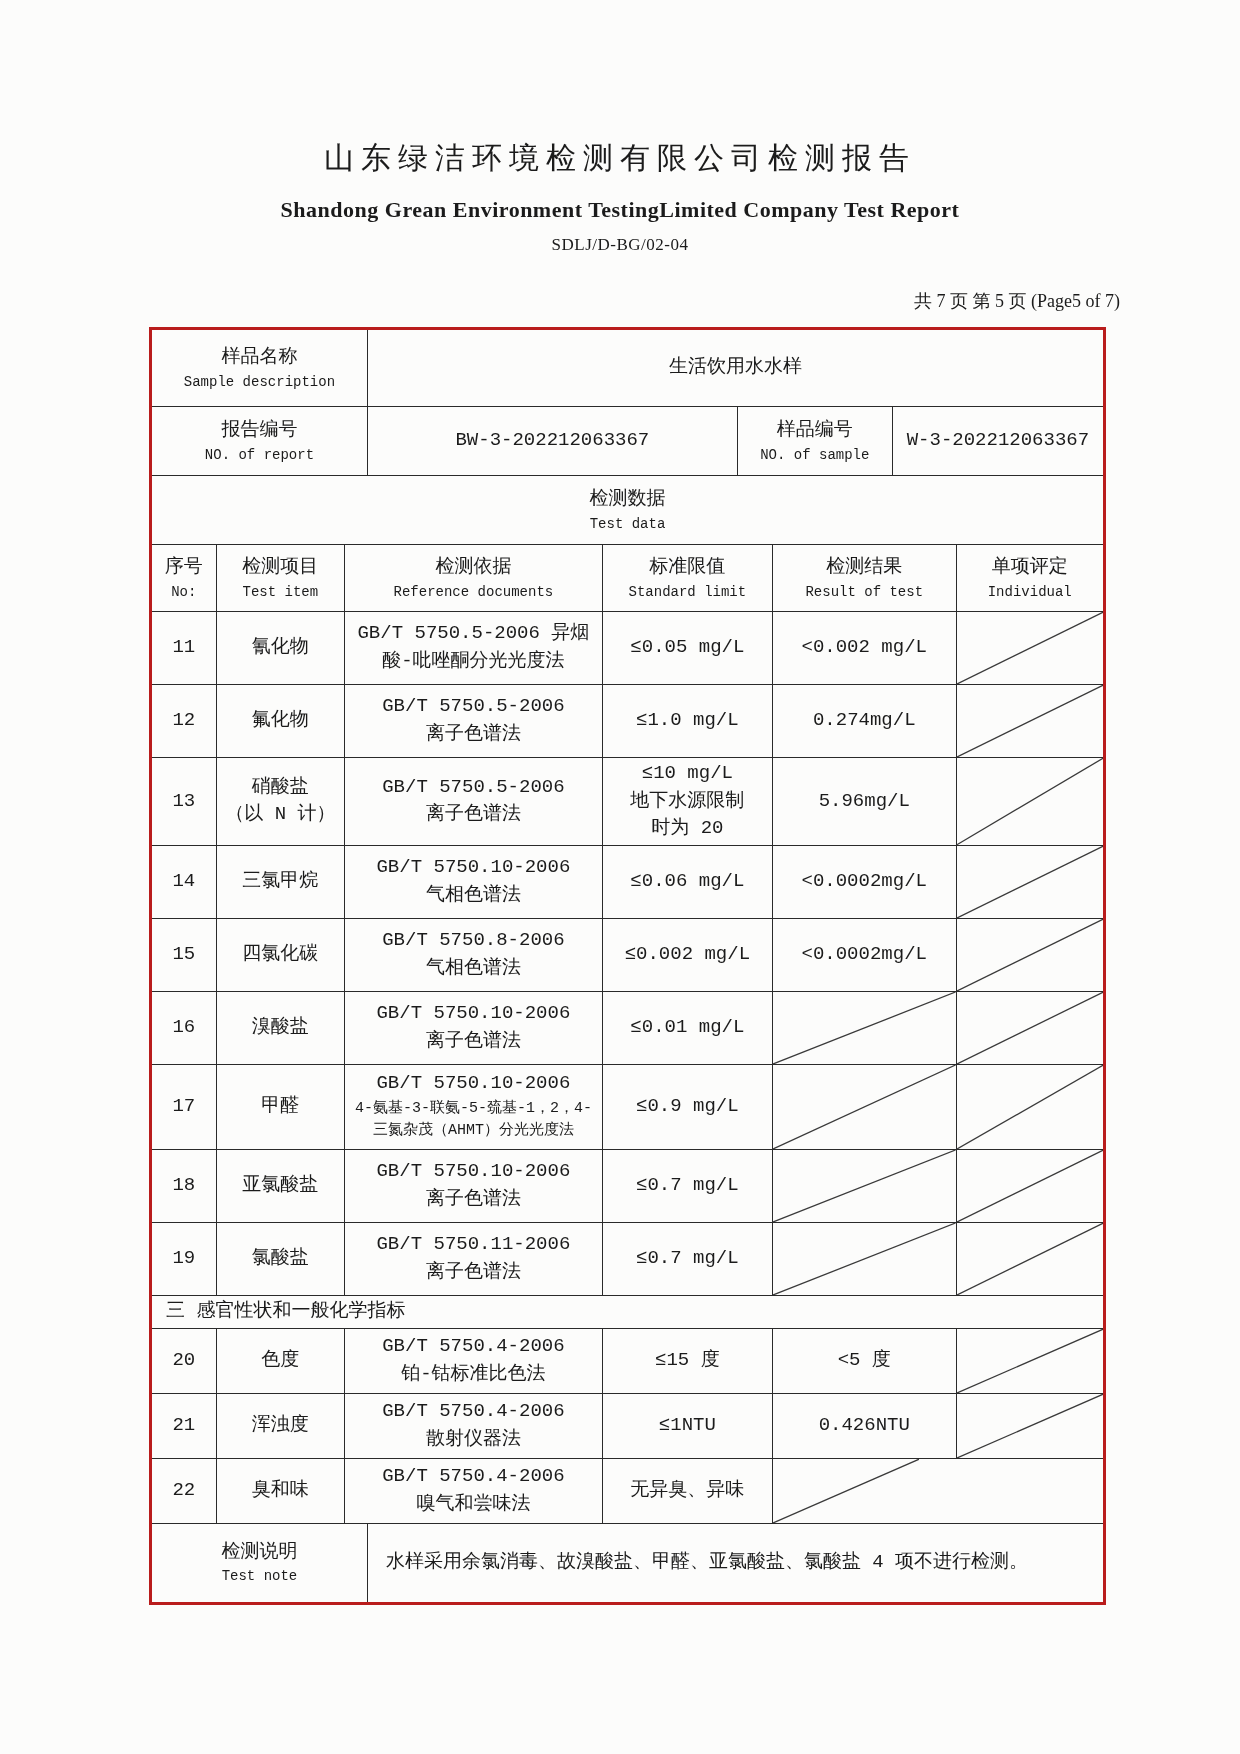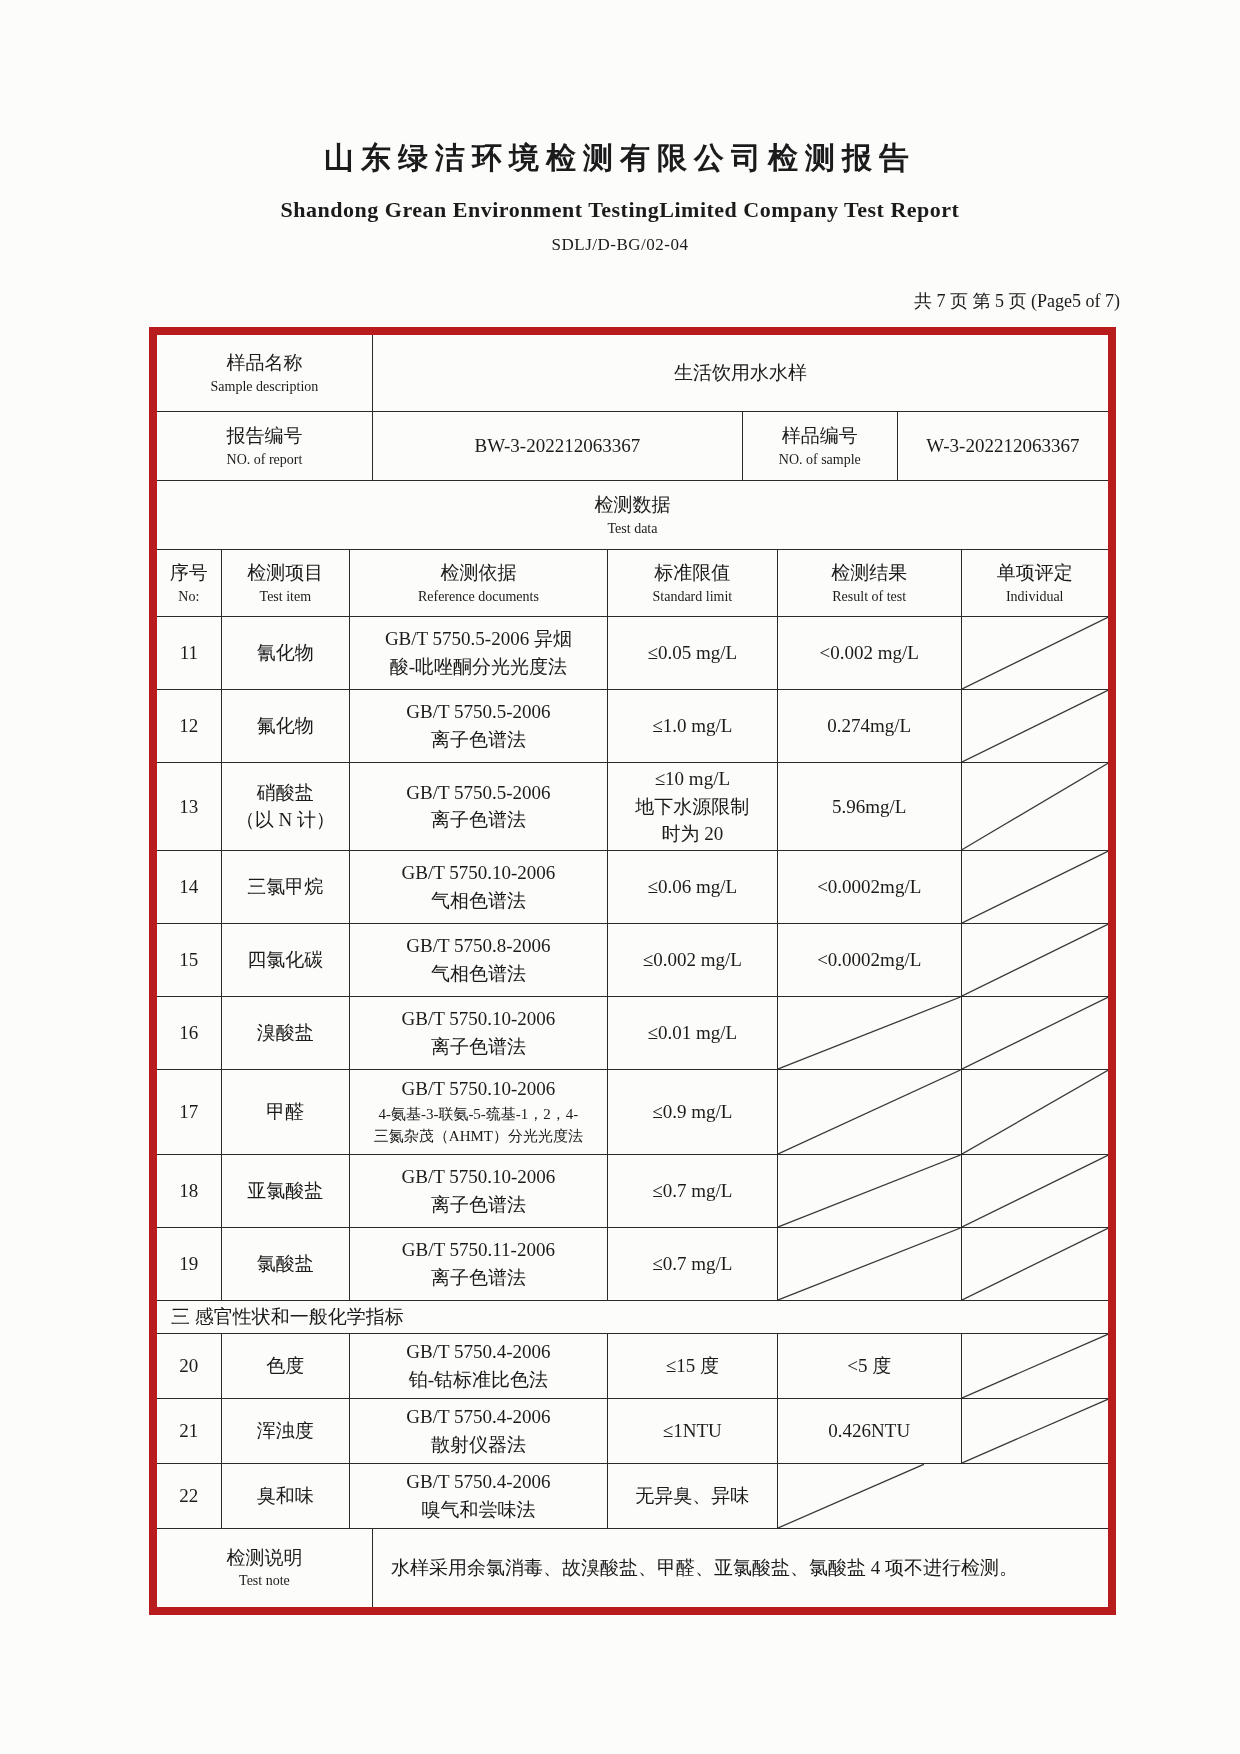--- a/index.html
+++ b/index.html
@@ -3,28 +3,29 @@
 <meta charset="utf-8">
 <style>
   html,body{margin:0;padding:0;background:#e8e8e8;}
   .page{
     width:1240px;height:1754px;position:relative;margin:0 auto;
     background:#fcfcfb;color:#1b1b1b;
     font-family:"Liberation Serif","DejaVu Serif",serif;
     box-sizing:border-box;padding-top:138px;
   }
   .hdr{text-align:center;}
-  .title-cn{font-size:30px;font-weight:bold;letter-spacing:7px;margin:0;text-align:center;}
+  .title-cn{font-size:30px;font-weight:normal;letter-spacing:7px;margin:0;text-align:center;}
   .title-en{font-size:22px;font-weight:bold;margin:18px 0 0 0;letter-spacing:0.5px;}
   .doc-code{font-size:17px;margin-top:12px;letter-spacing:0.5px;}
   .page-ind{font-size:18px;text-align:right;padding-right:120px;margin-top:34px;}
 
   .tbl{
-    width:951px;margin:14px 0 0 149px;border:8px solid #b91c1c;
+    width:951px;margin:14px 0 0 149px;border:3px solid #b91c1c;
     font-size:19px;
+    font-family:Liberation Mono, monospace;
   }
   .row{display:flex;border-bottom:1px solid #2a2a2a;}
   .row:last-child{border-bottom:none;}
   .cell{
     border-right:1px solid #2a2a2a;box-sizing:border-box;
     display:flex;flex-direction:column;align-items:center;justify-content:center;
     text-align:center;line-height:1.45;padding:2px 4px;position:relative;
   }
   .cell:last-child{border-right:none;}
   .en{font-size:14px;}

